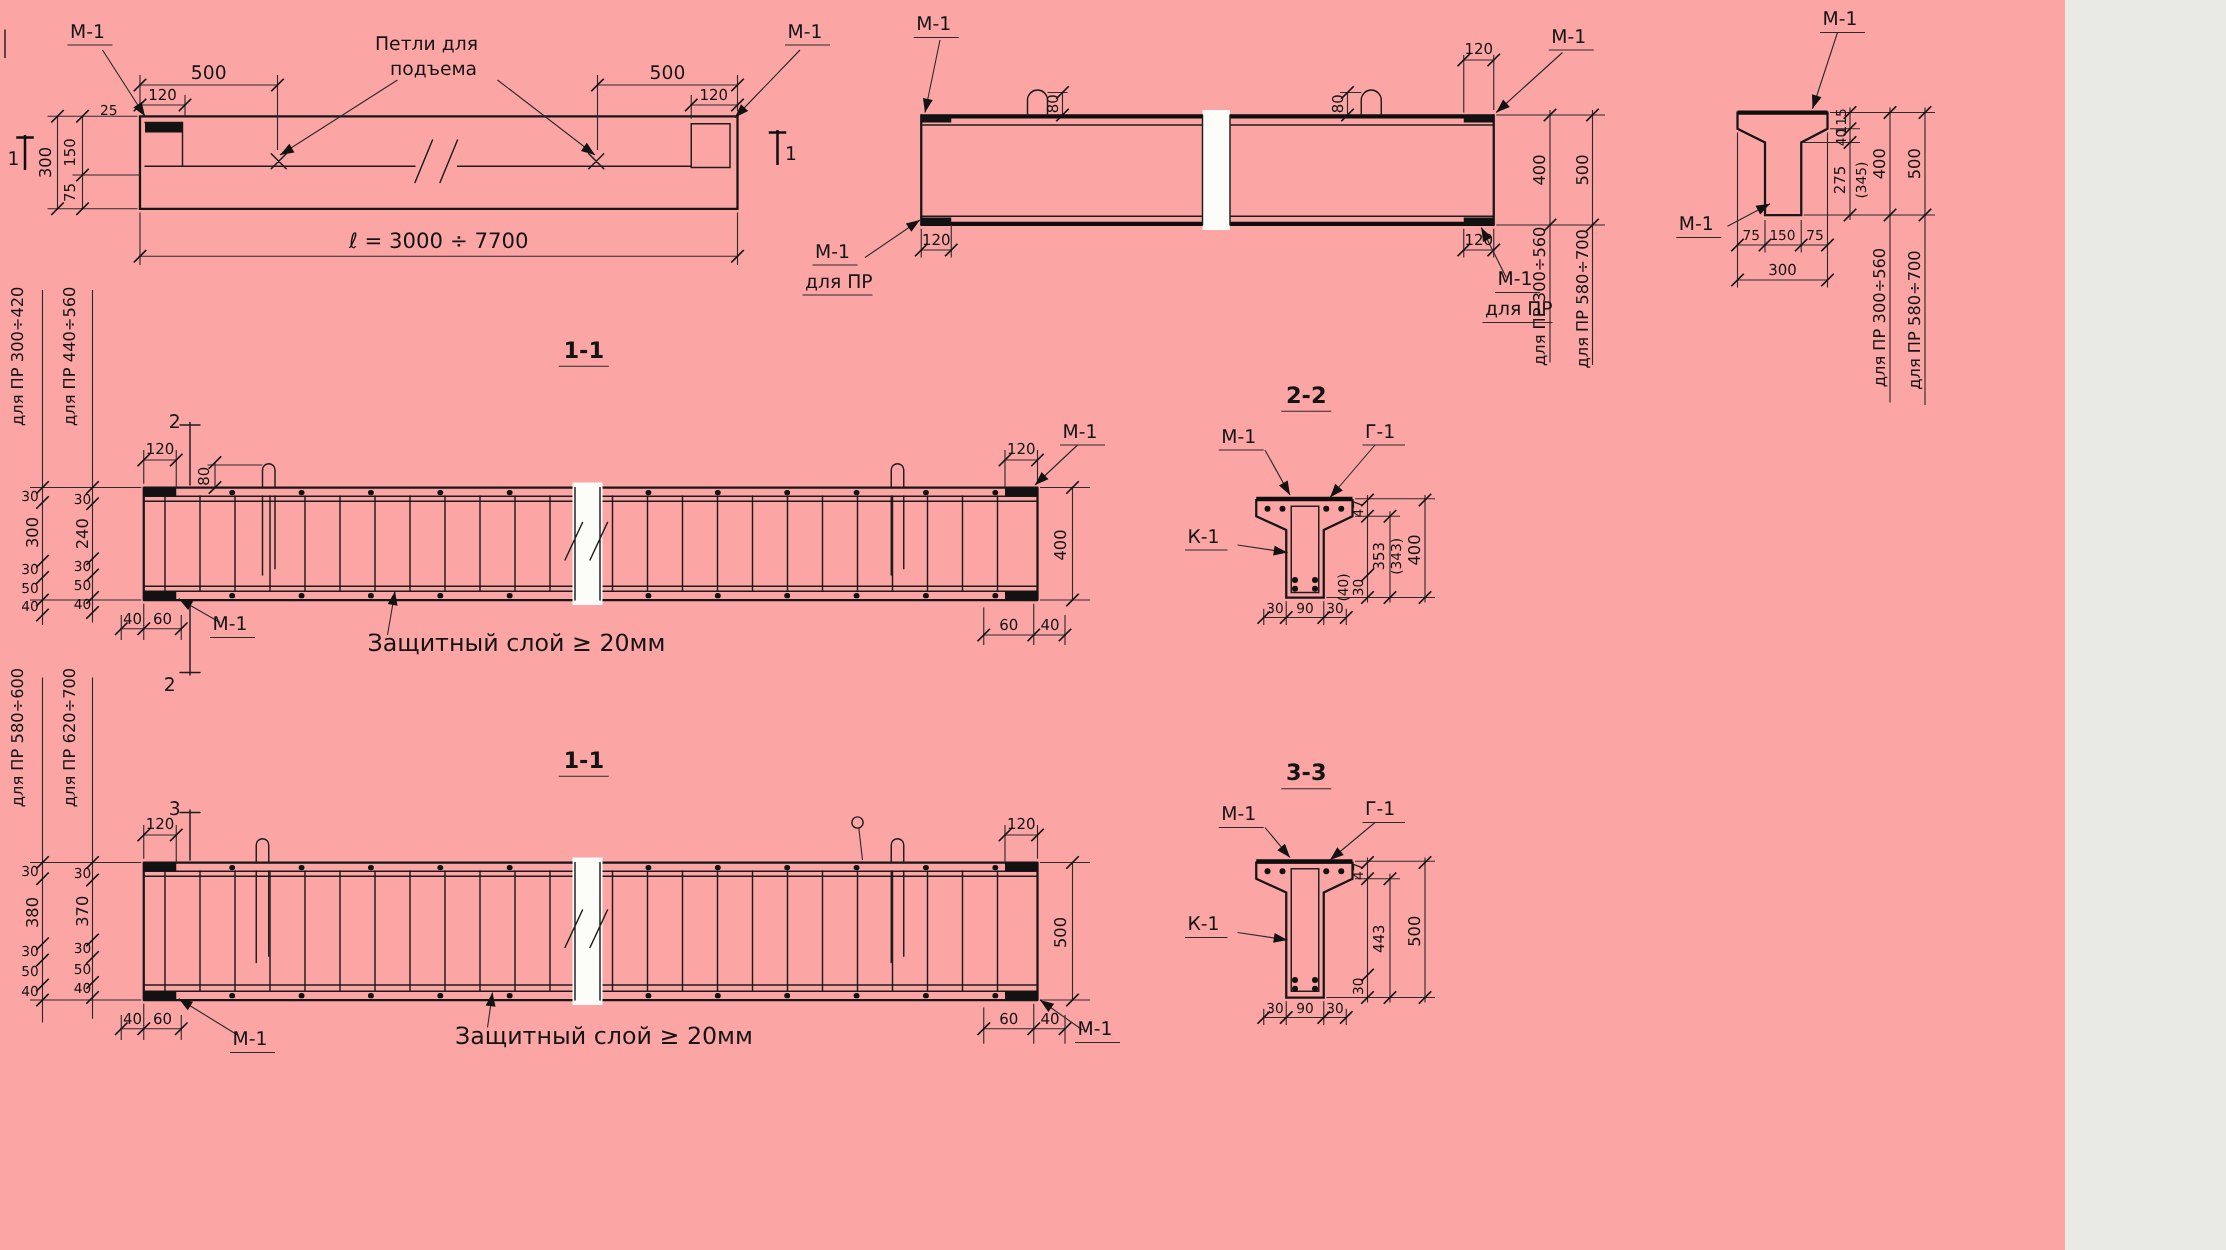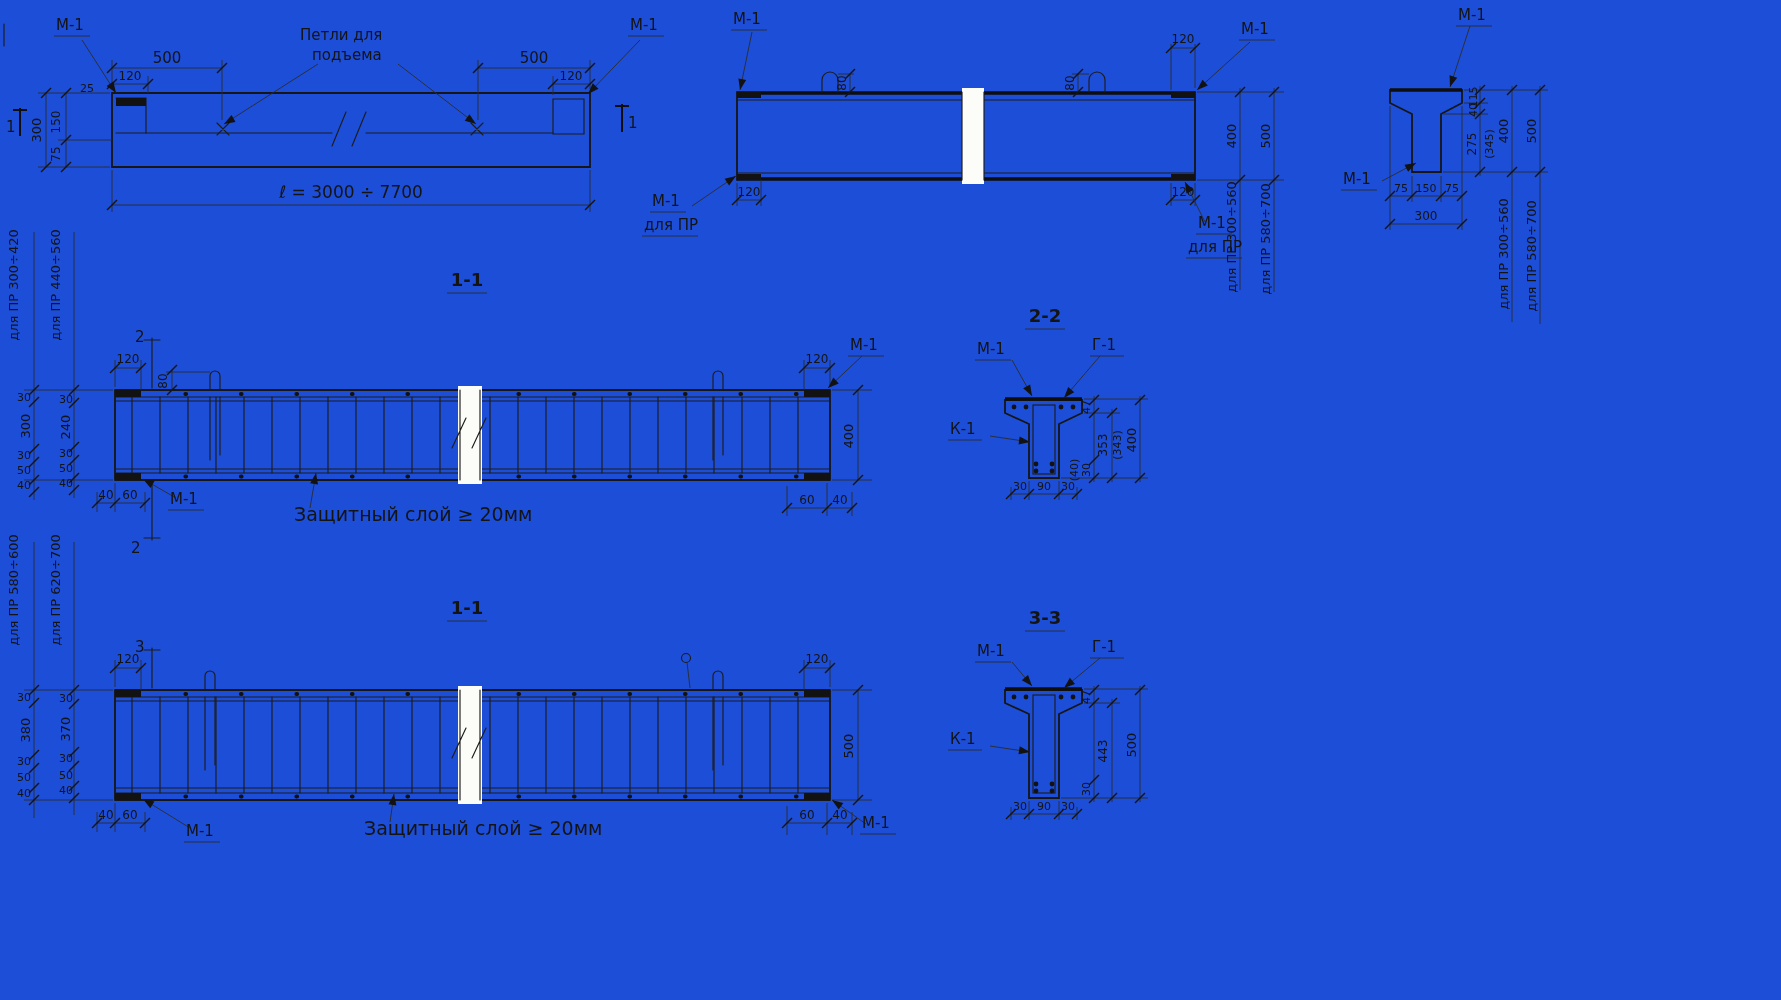--- a/index.html
+++ b/index.html
@@ -1,16 +1,16 @@
 <!DOCTYPE html>
 <html><head>
 <meta charset="utf-8">
 <style>
   html,body{margin:0;padding:0;background:#e9e9e5}
-  #sheet{position:relative;width:1781px;height:1000px;background:#1d4ed8;overflow:hidden}
+  #sheet{position:relative;width:1652px;height:1000px;background:#fca5a5;overflow:hidden}
   svg{position:absolute;left:0;top:0}
   .s{stroke:#1c1c1c;stroke-width:1.15;fill:none;stroke-linecap:round}
   .sb{stroke:#161616;stroke-width:1.8;fill:none;stroke-linecap:round}
   .s3{stroke:#0e0e0e;stroke-width:3.4;fill:none}
   .sd{stroke:#2b2b2b;stroke-width:0.9;fill:none}
   .fb{fill:#121212;stroke:none}
   .dots{stroke:#111;stroke-width:4.2;fill:none;stroke-linecap:round;stroke-dasharray:0.5 55}
   text{font-family:"DejaVu Sans",sans-serif;fill:#141414}
   .t11{font-size:11px}.t12{font-size:12px}.t13{font-size:13px}
   .t15{font-size:15px}.t17{font-size:17px}

